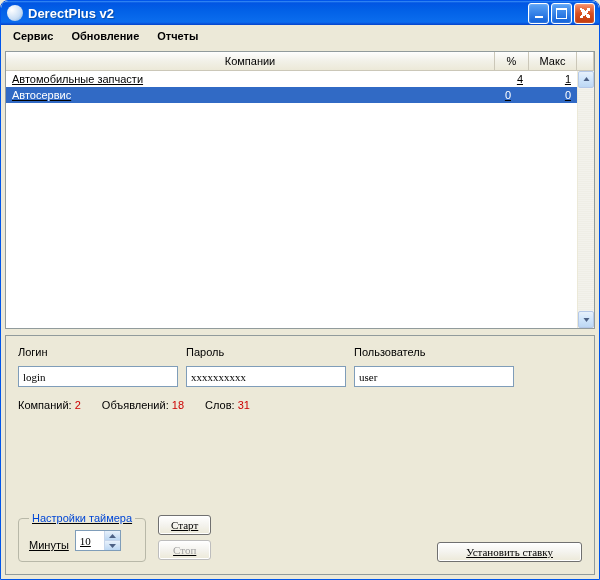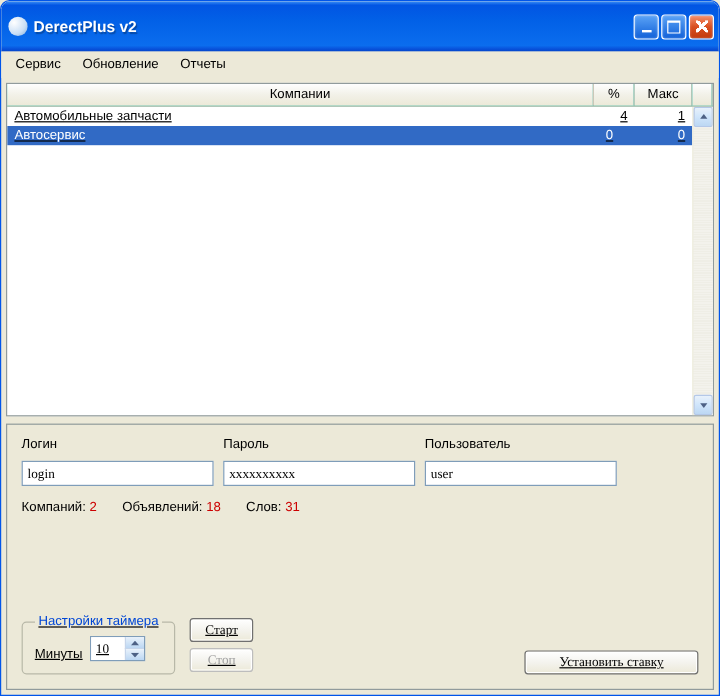--- a/index.html
+++ b/index.html
@@ -16,21 +16,21 @@
     width: 600px;
     height: 580px;
     border: 1px solid #0055ea;
     background: #ece9d8;
     display: flex;
     flex-direction: column;
     border-radius: 8px 8px 0 0;
     overflow: hidden;
   }
   .titlebar {
-    height: 42px;
+    height: 24px;
     background: linear-gradient(to bottom, #3b90f7 0%, #0155e3 8%, #0261e7 40%, #0b6dee 88%, #0851da 95%, #0345c9 100%);
     display: flex;
     align-items: center;
     padding: 0 4px 0 6px;
     color: #fff;
     border-radius: 7px 7px 0 0;
   }
   .titlebar .app-icon {
     width: 16px; height: 16px;
     margin-right: 5px;
@@ -68,20 +68,21 @@
       linear-gradient(-45deg, transparent 40%, #fff 40%, #fff 60%, transparent 60%);
   }
 
   .menubar {
     height: 22px;
     display: flex;
     align-items: center;
     padding: 0 4px;
     gap: 2px;
     background: #ece9d8;
+    font-weight: bold;
   }
   .menubar .menu-item {
     padding: 2px 8px;
     cursor: default;
   }
 
   .content {
     flex: 1;
     margin: 4px;
     display: flex;

